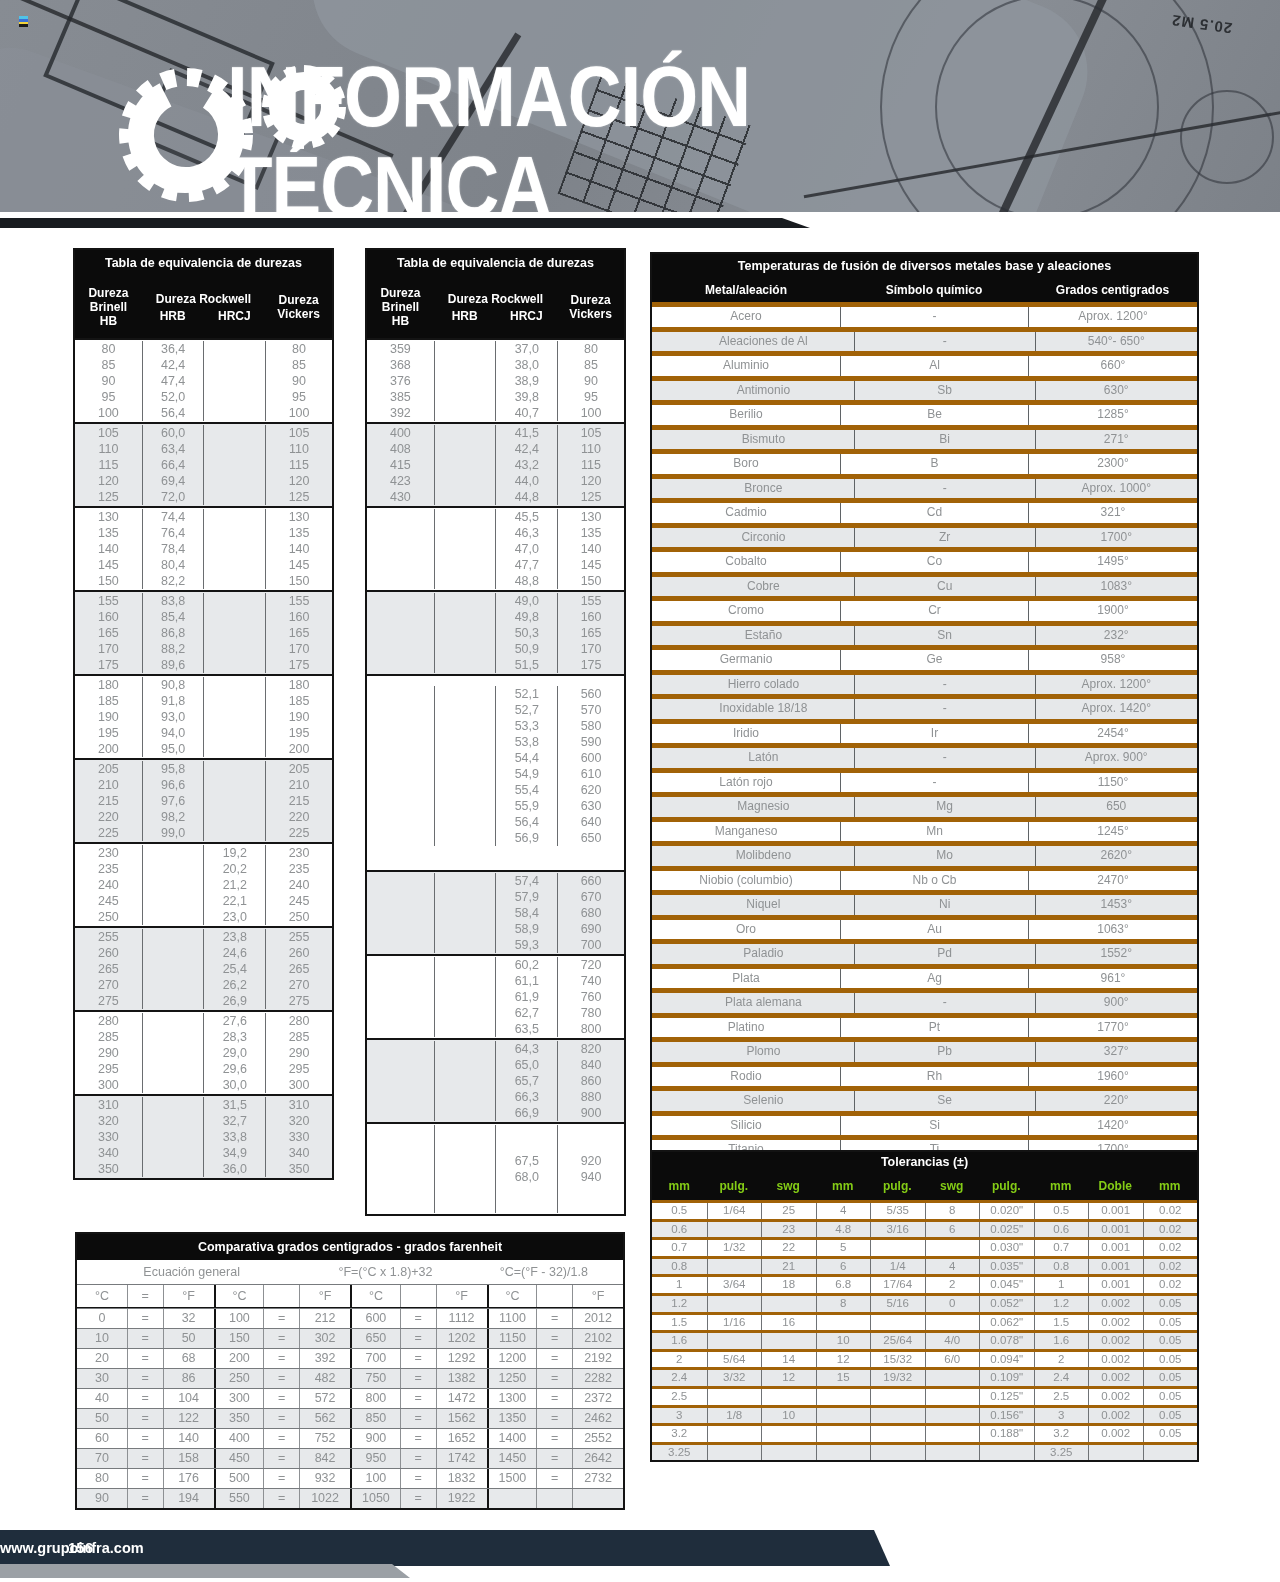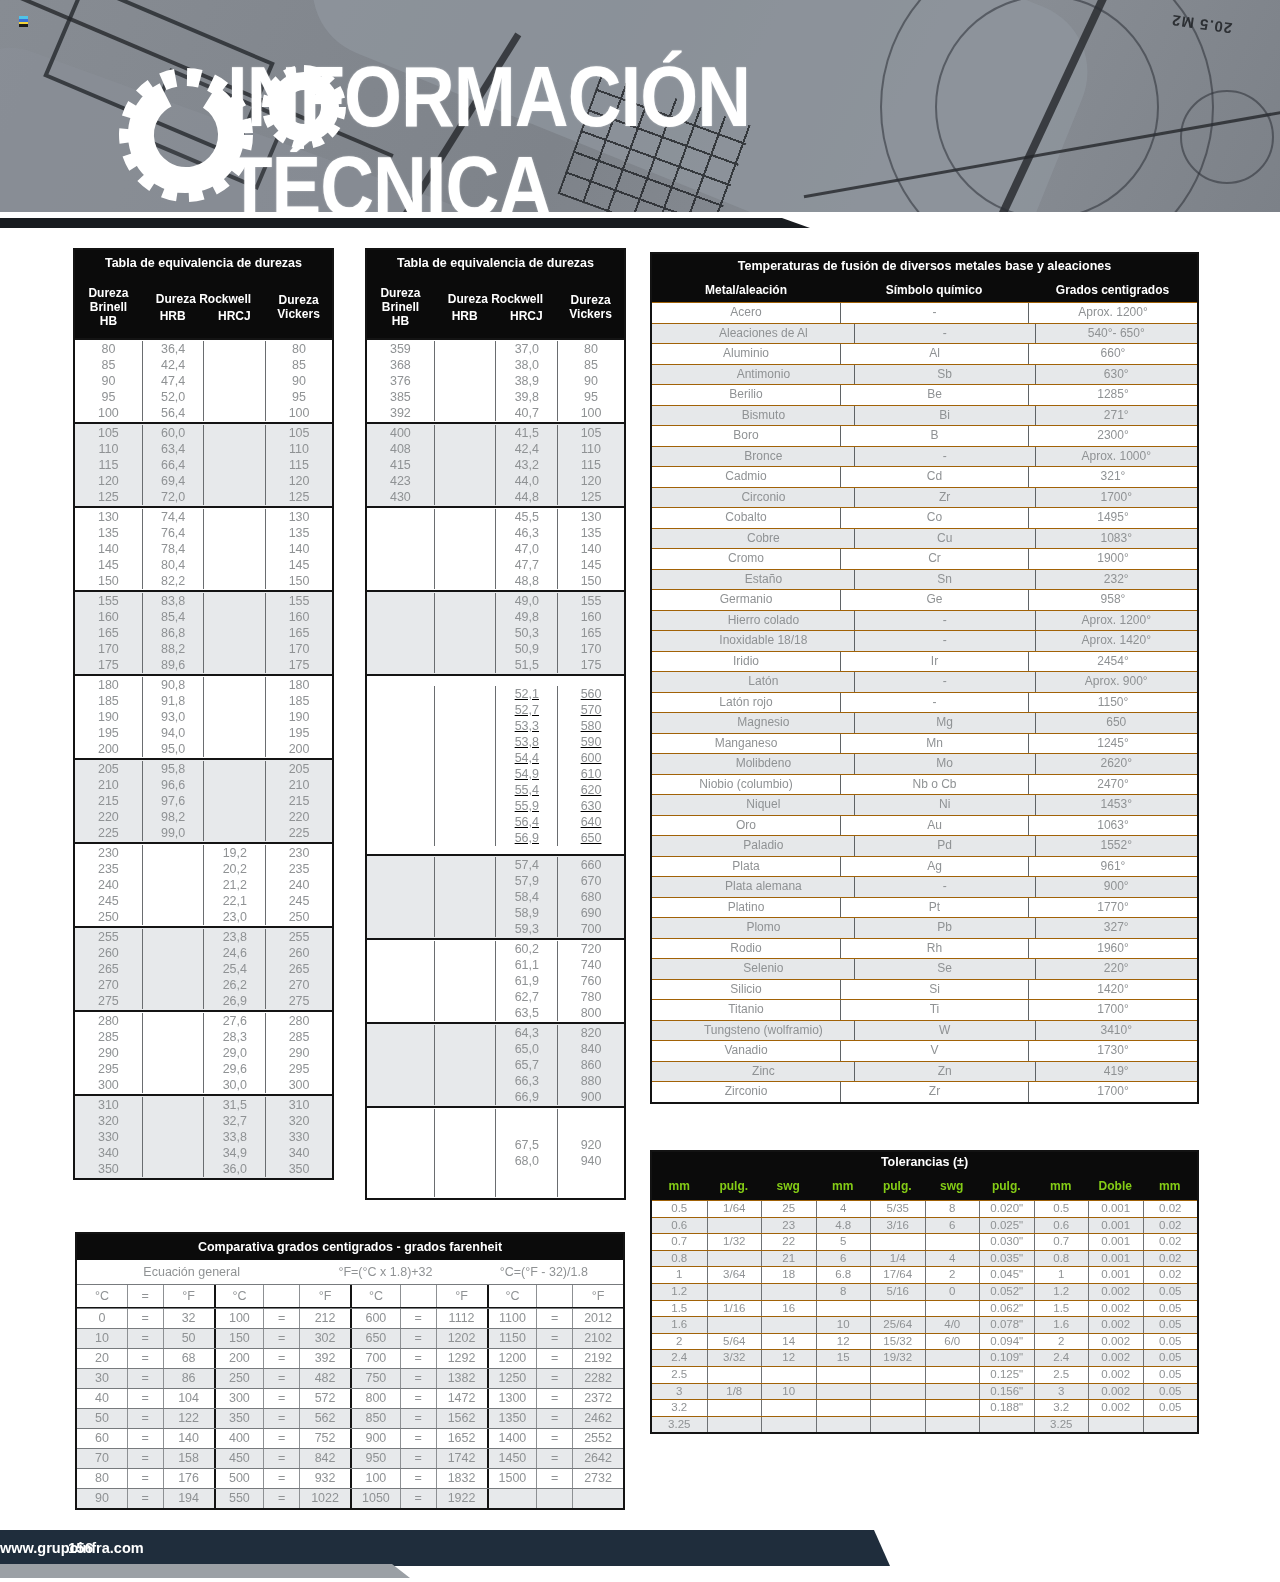--- a/index.html
+++ b/index.html
@@ -31,31 +31,31 @@
   .htable{width:261px;top:248px;}
   .ht-title{height:26px;line-height:26px;font-size:12.5px;}
   .ht-head{height:62px;display:grid;grid-template-columns:26% 48% 26%;align-items:center;font-size:12px;line-height:14px;}
   .ht-head .lines div{text-align:center;font-weight:bold;}
   .ht-mid .rock{text-align:center;font-weight:bold;}
   .ht-sub{display:grid;grid-template-columns:50% 50%;margin-top:3px;}
   .ht-sub span{text-align:center;font-weight:bold;}
   .ht-group{display:grid;grid-template-columns:26% 24% 24% 26%;border-top:2px solid #141414;padding:1px 0;}
   .ht-group:first-of-type{border-top:none;}
   .ht-group.shaded{background:#e7e9eb;}
-  .ht-group.pad{padding-top:10px;padding-bottom:8px;text-decoration:underline;}
+  .ht-group.pad{padding-top:10px;padding-bottom:24px;}
   .ht-group.tall .ht-cell{min-height:88px;display:flex;flex-direction:column;justify-content:center;}
   .ht-cell{border-left:1px solid #6a6d70;min-height:80px;}
   .ht-cell:first-child{border-left:none;}
   .ht-line{text-align:center;font-size:12.5px;line-height:16px;color:#8f9294;}
 
   
   #metals{left:650px;top:252px;width:549px;}
   .m-title{height:24px;line-height:24px;font-size:12.5px;}
   .m-head{height:24px;display:grid;grid-template-columns:34.5% 34.5% 31%;align-items:center;font-size:12px;font-weight:bold;color:#fff;background:#0b0b0b;text-align:center;}
-  .m-row{display:grid;grid-template-columns:34.5% 34.5% 31%;height:19.5px;line-height:19.5px;font-size:12px;color:#8f9294;text-align:center;border-top:1px solid #a16207;}
+  .m-row{display:grid;grid-template-columns:34.5% 34.5% 31%;height:19.5px;line-height:19.5px;font-size:12px;color:#8f9294;text-align:center;border-top:5px solid #a16207;}
   .m-row:first-of-type{border-top:none;}
   .m-row.shaded{background:#e6e8ea;padding-left:21px;}
   .m-row span{border-left:1px solid #5f6366;overflow:hidden;}
   .m-row span:first-child{border-left:none;}
 
   
   #cf{left:75px;top:1232px;width:550px;border-width:2.5px;}
   .cf-title{height:26px;line-height:26px;font-size:12.5px;}
   .cf-eq{display:grid;grid-template-columns:42% 29% 29%;height:24px;line-height:24px;font-size:12.5px;color:#8f9294;text-align:center;border-bottom:1px solid #777a7d;}
   .cf-head,.cf-row{display:grid;grid-template-columns:repeat(4,50fr 36fr 51fr);}
@@ -64,21 +64,21 @@
   .cf-row:nth-of-type(odd){background:#e7e9eb;}
   .cf-cell{text-align:center;font-size:12.5px;color:#8f9294;border-left:1px solid #8d9093;overflow:hidden;}
   .cf-cell:first-child{border-left:none;}
   .cf-cell.g{border-left:2.5px solid #131313;}
 
   
   #tol{left:650px;top:1150px;width:549px;}
   .t-title{height:26px;line-height:28px;font-size:13px;}
   .t-sub{height:22px;line-height:20px;font-size:12.5px;}
   .t-head{display:grid;grid-template-columns:repeat(10,1fr);height:26px;line-height:24px;background:#0b0b0b;color:#84cc16;font-weight:bold;font-size:12px;text-align:center;}
-  .t-row{display:grid;grid-template-columns:repeat(10,1fr);height:15.6px;line-height:15.6px;font-size:11.5px;color:#8f9294;text-align:center;border-top:1px solid #a16207;}
+  .t-row{display:grid;grid-template-columns:repeat(10,1fr);height:15.6px;line-height:15.6px;font-size:11.5px;color:#8f9294;text-align:center;border-top:3px solid #a16207;}
   .t-row:first-of-type{border-top:none;}
   .t-row.shaded{background:#e7e9eb;}
   .t-row span{border-left:1px solid #6f7275;overflow:hidden;}
   .t-row span:first-child{border-left:none;}
 
   
   .footer-bar{position:absolute;left:0;top:1530px;width:890px;height:36px;background:#1f2d3c;clip-path:polygon(0 0,874px 0,890px 100%,0 100%);}
   .footer-page{position:absolute;left:68px;top:0;height:36px;line-height:36px;color:#fff;font-size:15px;font-weight:600;}
   .site{position:absolute;left:0;top:1530px;width:1280px;height:36px;line-height:36px;color:#fff;font-size:14.5px;font-weight:600;z-index:3;}
   .footer-sliver{position:absolute;left:0;top:1564px;width:410px;height:14px;background:#9ba0a5;clip-path:polygon(0 0,392px 0,410px 100%,0 100%);z-index:1;}

